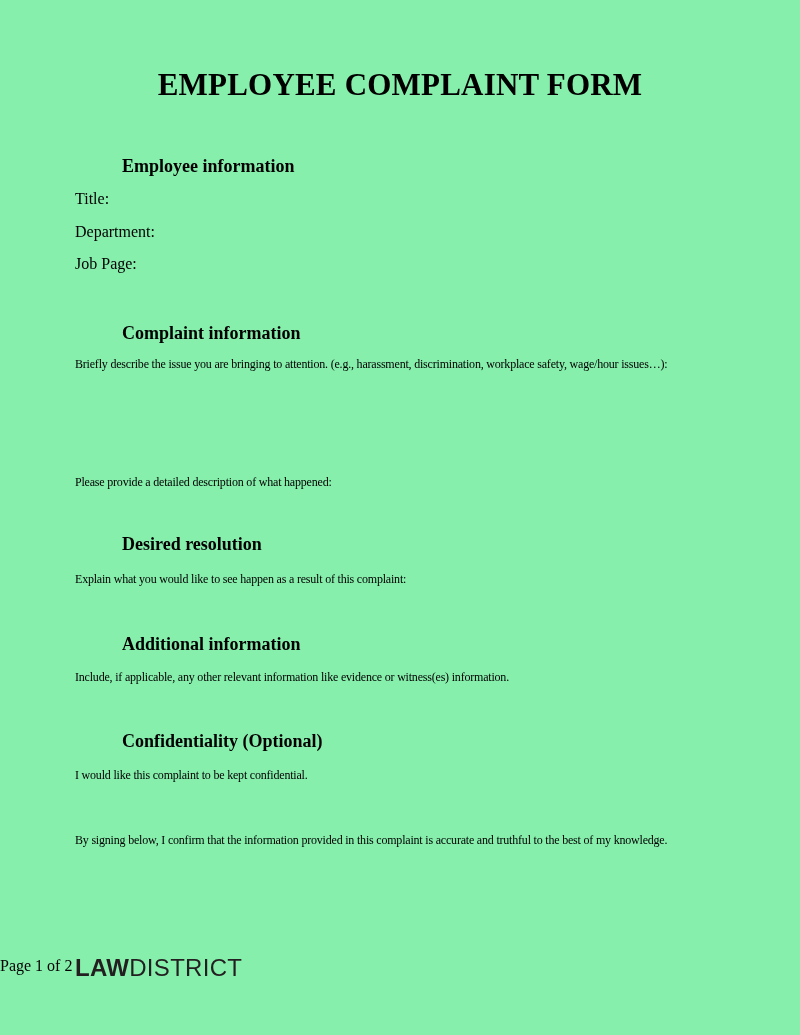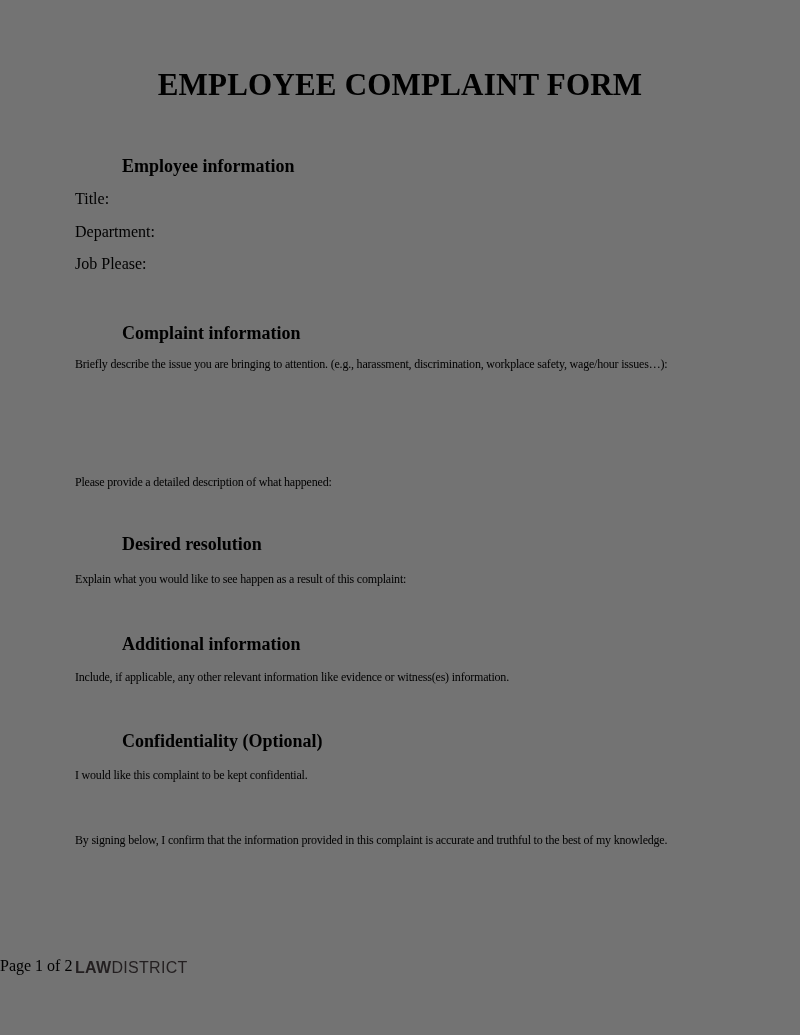--- a/index.html
+++ b/index.html
@@ -4,21 +4,21 @@
 <style>
   html, body {
     margin: 0;
     padding: 0;
     background: #ffffff;
   }
   .page {
     position: relative;
     width: 800px;
     height: 1035px;
-    background: #737373;
+    background: #86efac;
     color: #000000;
     font-family: "Liberation Serif", "DejaVu Serif", serif;
     overflow: hidden;
   }
   .abs { position: absolute; left: 75px; margin: 0; }
 
   .doc-title {
     left: 0;
     right: 0;
     top: 68px;
@@ -41,21 +41,21 @@
     max-width: 652px;
   }
   .field-label {
     font-size: 16px;
     line-height: 24px;
   }
 
   .footer-logo {
     top: 956px;
     font-family: "Liberation Sans", "DejaVu Sans", sans-serif;
-    font-size: 16px;
+    font-size: 24px;
     line-height: 24px;
     color: #231f20;
     letter-spacing: 0.3px;
     white-space: nowrap;
   }
   .footer-logo .logo-bold { font-weight: 700; }
   .footer-logo .logo-light { font-weight: 400; }
 
   .page-indicator {
     left: 0;
@@ -69,21 +69,21 @@
 </head>
 <body>
 
 <div class="page">
 
   <h1 class="abs doc-title">EMPLOYEE COMPLAINT FORM</h1>
 
   <h2 class="abs sec-heading" style="top:153px">Employee information</h2>
   <p class="abs field-label" style="top:187px">Title:</p>
   <p class="abs field-label" style="top:220px">Department:</p>
-  <p class="abs field-label" style="top:252px">Job Please:</p>
+  <p class="abs field-label" style="top:252px">Job Page:</p>
 
   <h2 class="abs sec-heading" style="top:320px">Complaint information</h2>
   <p class="abs body-text" style="top:352px">Briefly describe the issue you are bringing to attention. (e.g., harassment, discrimination, workplace safety, wage/hour issues…):</p>
 
   <p class="abs body-text" style="top:470px">Please provide a detailed description of what happened:</p>
 
   <h2 class="abs sec-heading" style="top:531px">Desired resolution</h2>
   <p class="abs body-text" style="top:567px">Explain what you would like to see happen as a result of this complaint:</p>
 
   <h2 class="abs sec-heading" style="top:631px">Additional information</h2>

